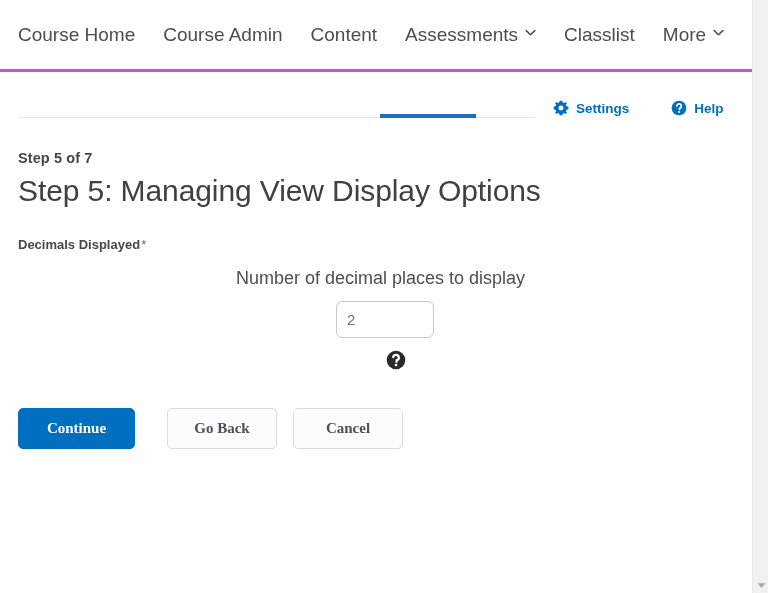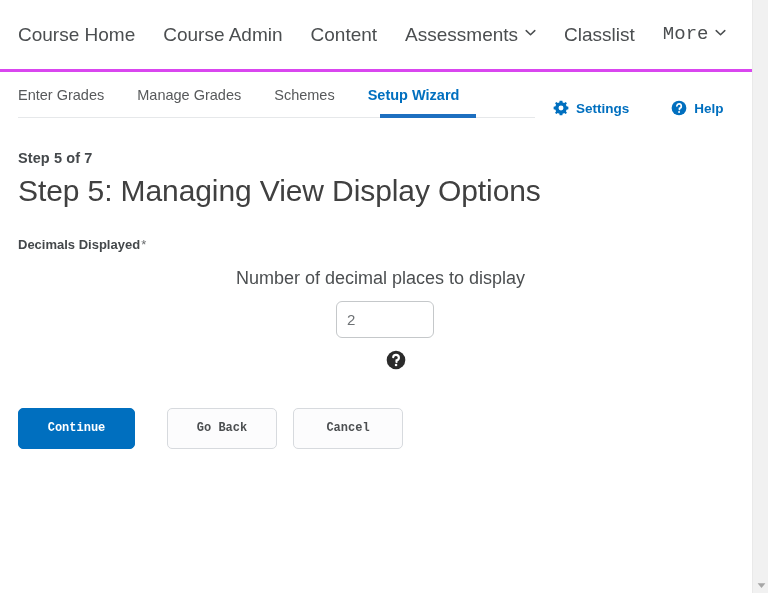--- a/index.html
+++ b/index.html
@@ -45,21 +45,21 @@
     display: flex;
     align-items: center;
     gap: 7px;
     font-size: 19px;
     color: #4b4e50;
     margin-right: 28px;
     cursor: pointer;
     white-space: nowrap;
     line-height: 1;
   }
-  .nav-item:last-child { margin-right: 0; font-family: Liberation Mono, monospace; }
+  .nav-item:last-child { margin-right: 0; }
   .caret {
     display: inline-block;
     width: 11px;
     height: 11px;
     position: relative;
     top: -2px;
   }
   .caret svg { display: block; }
 
   
@@ -194,22 +194,22 @@
 
   
   #button-row {
     margin-top: 38px;
     display: flex;
     align-items: center;
   }
   .btn {
     height: 41px;
     border-radius: 5px;
-    font-family: Liberation Mono, monospace;
-    font-size: 12px;
+    font-family: Liberation Serif, serif;
+    font-size: 15px;
     font-weight: bold;
     cursor: pointer;
     display: flex;
     align-items: center;
     justify-content: center;
     white-space: nowrap;
     padding: 0 24px;
   }
   .btn-primary {
     background: #006fbf;
@@ -289,34 +289,20 @@
           <svg width="11" height="11" viewBox="0 0 11 11">
               <path d="M1.2 3.6 L5.5 7.8 L9.8 3.6" fill="none" stroke="#4b4e50" stroke-width="1.5" stroke-linecap="round" stroke-linejoin="round"></path>
             </svg>
         </span>
       </div>
 
     </nav>
 
     <div id="tabbar">
 
-      <div id="tabrow">
-        <div class="tab">
-          <span>Enter Grades</span>
-        </div>
-        <div class="tab">
-          <span>Manage Grades</span>
-        </div>
-        <div class="tab">
-          <span>Schemes</span>
-        </div>
-        <div class="tab active">
-          <span>Setup Wizard</span>
-        </div>
-      </div>
 
       <div id="tab-divider"></div>
       <div id="tab-active-underline"></div>
 
       <div id="tool-links">
 
         <div class="tool-link">
           <span>
             <svg width="16" height="16" viewBox="0 0 20 20">
               <path fill="#006fbf" d="M10 0.8 L11.7 0.8 L12.1 3.1 A7 7 0 0 1 14 3.9 L15.9 2.6 L17.4 4.1 L16.1 6 A7 7 0 0 1 16.9 7.9 L19.2 8.3 L19.2 11.7 L16.9 12.1 A7 7 0 0 1 16.1 14 L17.4 15.9 L15.9 17.4 L14 16.1 A7 7 0 0 1 12.1 16.9 L11.7 19.2 L8.3 19.2 L7.9 16.9 A7 7 0 0 1 6 16.1 L4.1 17.4 L2.6 15.9 L3.9 14 A7 7 0 0 1 3.1 12.1 L0.8 11.7 L0.8 8.3 L3.1 7.9 A7 7 0 0 1 3.9 6 L2.6 4.1 L4.1 2.6 L6 3.9 A7 7 0 0 1 7.9 3.1 L8.3 0.8 Z"></path>

